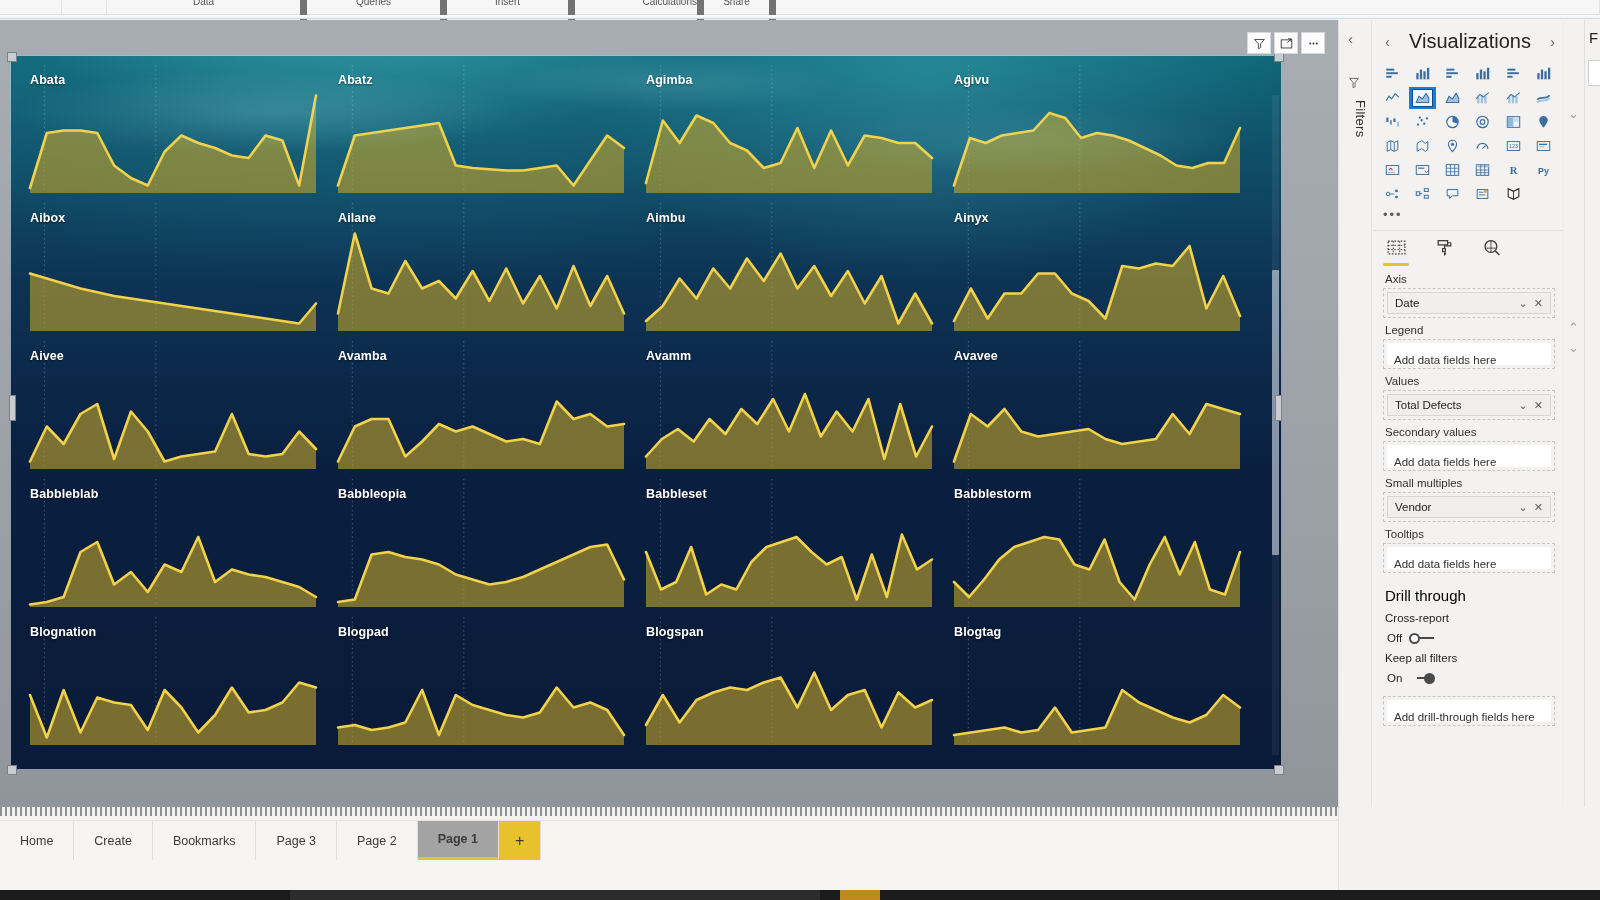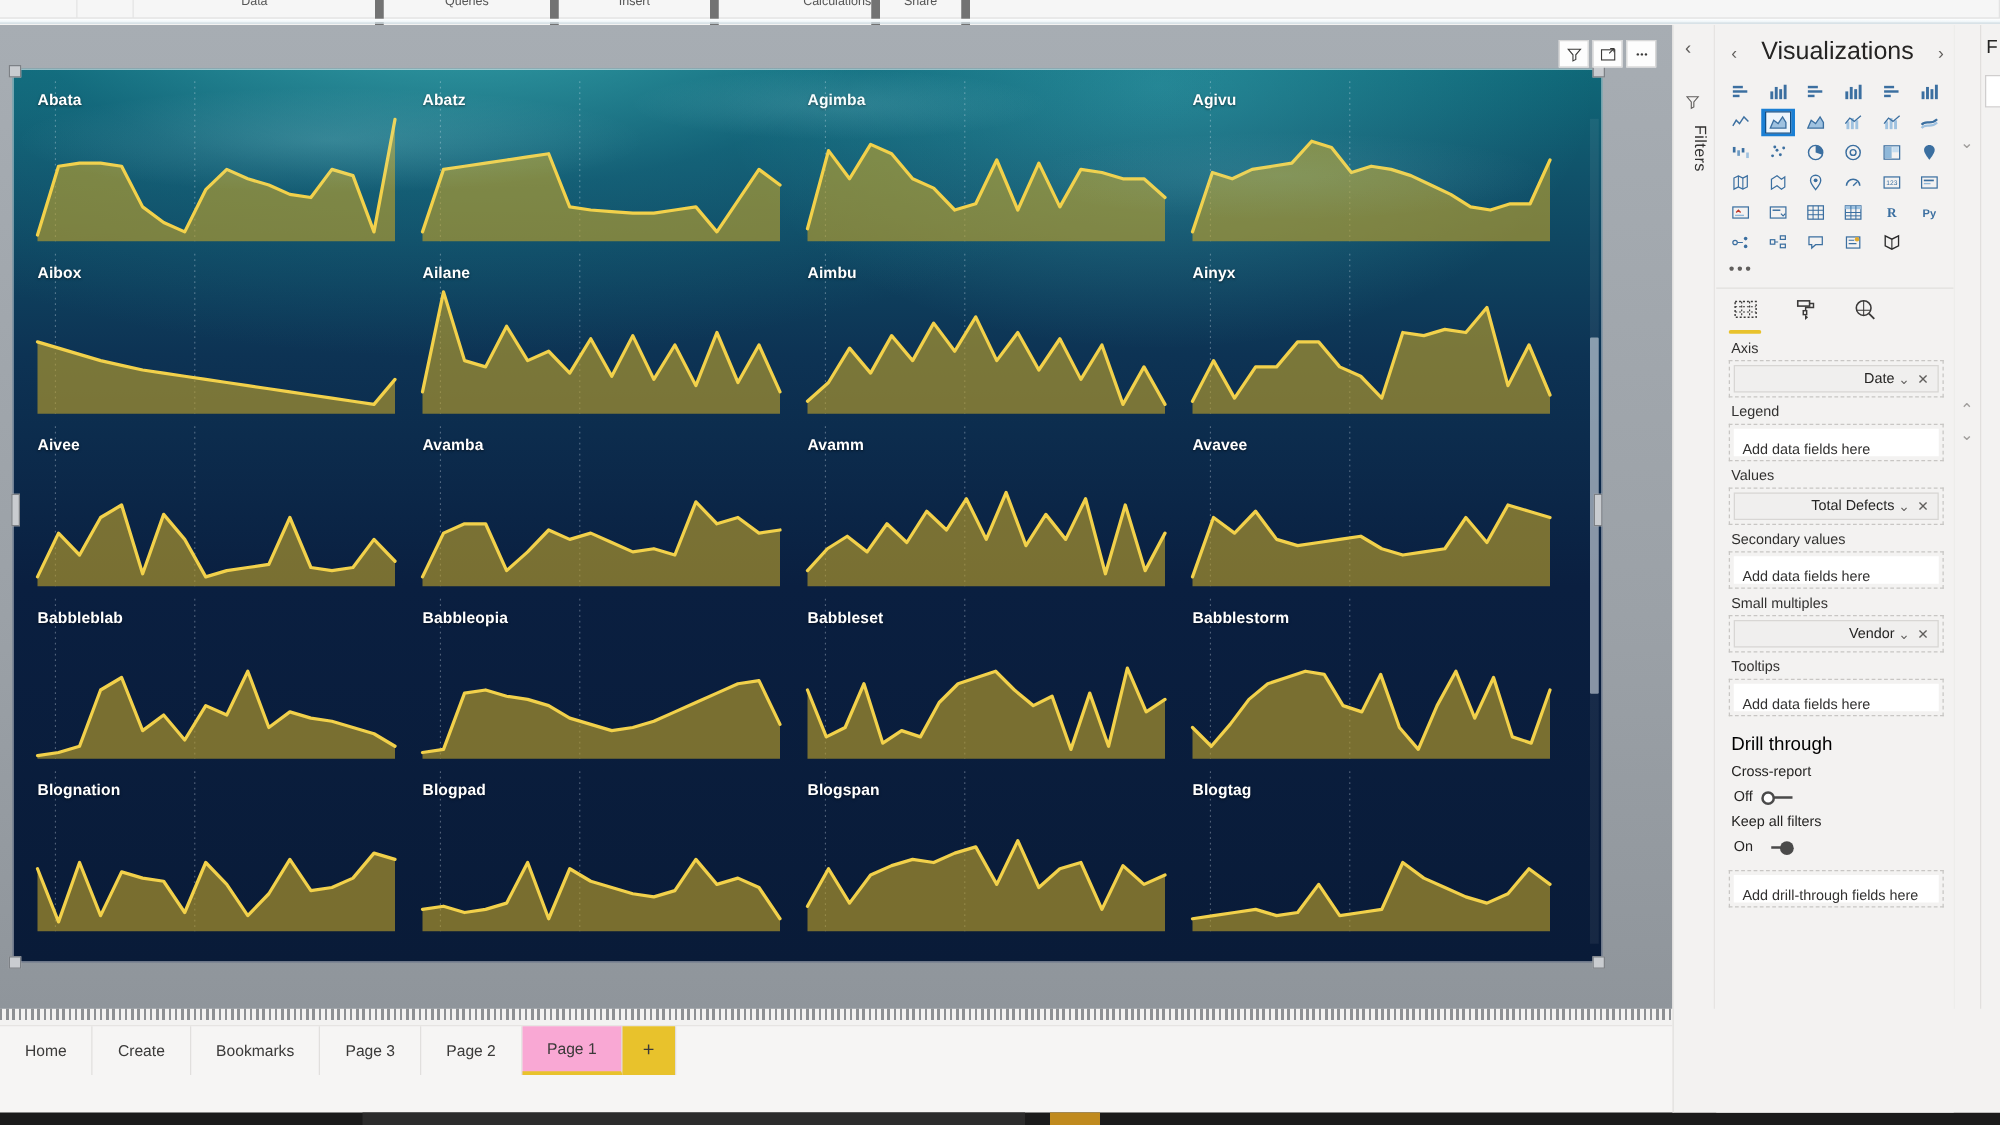--- a/index.html
+++ b/index.html
@@ -64,21 +64,21 @@
 
   
   #dots { position:absolute; left:0; top:807px; width:1338px; height:9px;
           background:repeating-linear-gradient(90deg,#6b6f74 0 2px, transparent 2px 5px);
           opacity:.75; }
   #pagebar { position:absolute; left:0; top:820px; width:1338px; height:40px;
           background:#f6f5f4; border-top:1px solid #e6e4e2; display:flex; align-items:stretch; }
   .page-tab { display:flex; align-items:center; justify-content:center;
           font-size:12.5px; color:#3b3a39; border-right:1px solid #e1dfdd;
           padding:0 20px; cursor:pointer; }
-  .page-tab.active { background:#f9a8d4; border-bottom:3px solid #e8c22c; font-weight:normal; }
+  .page-tab.active { background:#a3a3a3; border-bottom:3px solid #e8c22c; font-weight:bold; }
   .page-tab.add { background:#e8c22c; color:#3b3a39; font-size:16px; padding:0 16px;
           border-right:none; }
   #pagebar-tail { flex:1; border-left:1px solid #e1dfdd; }
   #pagebar-filler { position:absolute; left:0; top:860px; width:1338px; height:30px;
           background:#f6f5f4; }
   #taskbar { position:absolute; left:0; top:890px; width:1600px; height:10px;
           background:#1b1b1b; }
   #taskbar .tb-a { position:absolute; left:290px; top:0; width:530px; height:10px; background:#2c2c2c; }
   #taskbar .tb-b { position:absolute; left:840px; top:0; width:40px; height:10px; background:#c08a1e; }
 
@@ -113,21 +113,21 @@
           align-items:center; justify-content:center; cursor:pointer; }
   .viz-tab .ul { width:26px; height:3px; margin-top:2px; border-radius:2px; background:transparent; }
   .viz-tab.active .ul { background:#e8c22c; }
 
   .well-label { font-size:11.5px; color:#323130; padding:6px 0 3px 12px; }
   .well-box { margin:0 8px 0 10px; border:1px dashed #c8c6c4; padding:3px; }
   .well-field { background:#f0efee; border:1px solid #d8d6d4; height:22px;
           display:flex; align-items:center; font-size:11.5px; color:#252423; padding:0 4px 0 7px; }
   .well-empty { background:#ffffff; height:22px; display:flex; align-items:center;
           font-size:11.5px; color:#323130; padding:12px 4px 0 7px; }
-  .well-field .fname { flex:1;text-align:right; }
+  .well-field .fname { flex:1; }
   .well-field .fchev, .well-field .fx { color:#605e5c; font-size:11px; padding:0 3px; cursor:pointer; }
 
   #drill-title { font-size:15px; color:#000000; padding:14px 0 4px 12px; }
   .toggle-row { display:flex; align-items:center; gap:7px; padding:4px 0 4px 14px; font-size:11.5px; color:#252423; }
   .tgl { width:26px; height:11px; position:relative; cursor:pointer; }
   .tgl .bar { position:absolute; left:8px; top:4px; width:17px; height:2px; background:#4a4a4a; }
   .tgl .knob { position:absolute; top:0; width:11px; height:11px; border-radius:50%; }
   .tgl.off .knob { left:0; background:#fff; border:2px solid #4a4a4a; }
   .tgl.on  .knob { right:0; background:#4a4a4a; }
   #drill-well { margin:8px 8px 0 10px; border:1px dashed #c8c6c4; padding:3px; }

